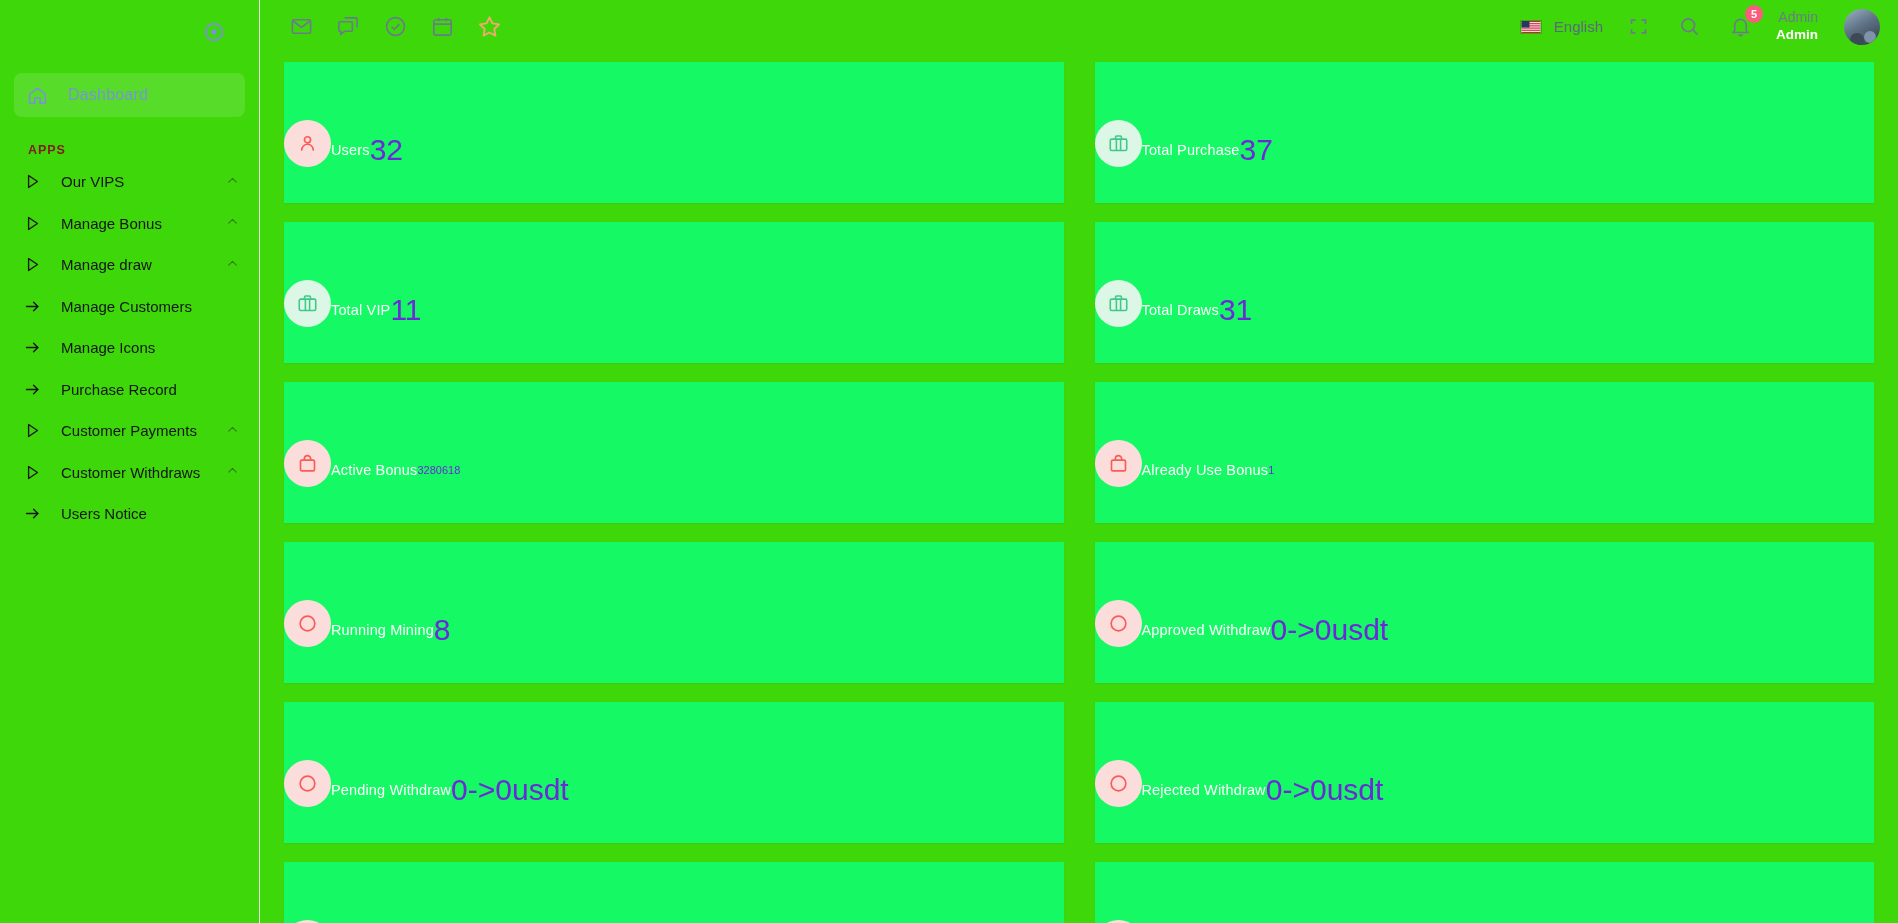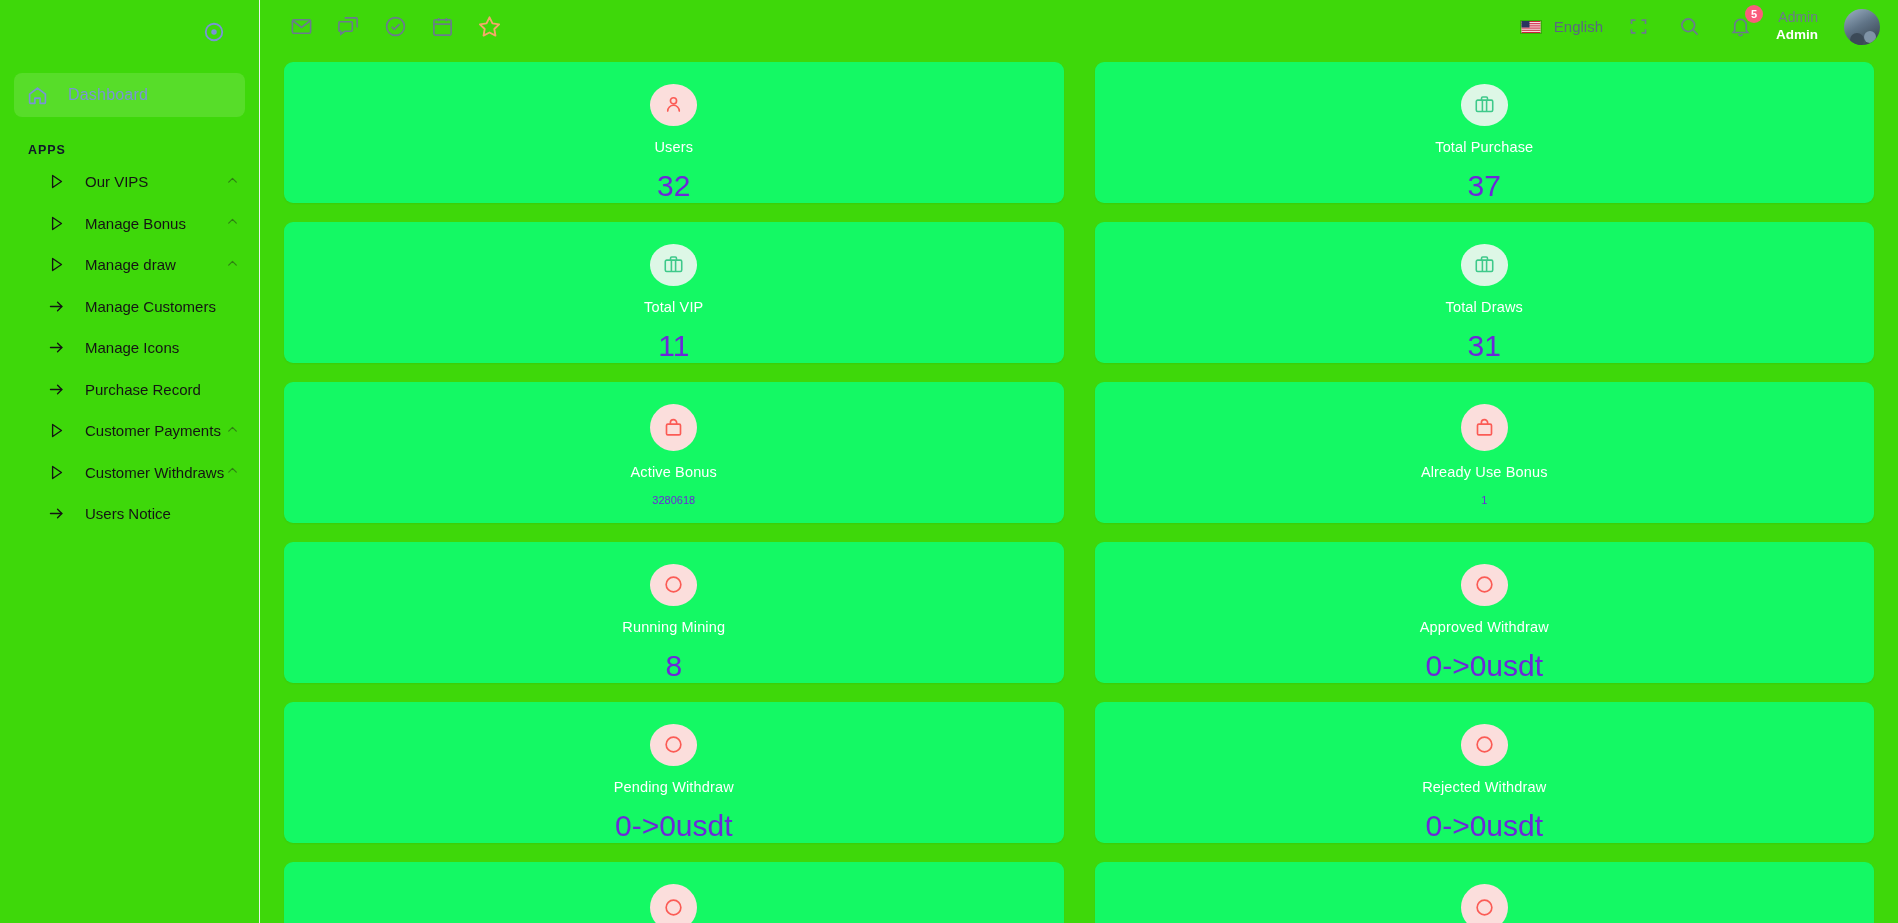--- a/index.html
+++ b/index.html
@@ -56,33 +56,32 @@
     color: #7a93d6;
     font-size: 16px;
     letter-spacing: .2px;
   }
   .home-ico { width: 21px; height: 21px; display:block; }
 
   .apps-heading {
     margin: 26px 0 4px 28px;
     font-size: 12.5px;
     font-weight: 700;
-    color: #0f172a;
+    color: #7f1d1d;
     letter-spacing: .9px;
   }
 
   .nav-item {
     height: 41.5px;
     display: flex;
     align-items: center;
     padding: 0 24px 0 24px;
     cursor: pointer;
     color: #1d1d1d;
     position: relative;
-    margin-left: 24px;
   }
   .nav-item .bullet {
     width: 26px;
     min-width: 26px;
     display: flex;
     align-items: center;
     justify-content: flex-start;
   }
   .nav-item .label {
     font-size: 15px;
@@ -180,24 +179,24 @@
     padding: 9px 24px 0 24px;
   }
   .grid {
     display: grid;
     grid-template-columns: 1fr 1fr;
     column-gap: 31px;
     row-gap: 19px;
   }
   .card {
     background: #14f964;
-    border-radius: 9px;
+    border-radius: 0;
     height: 141px;
     display: flex;
-    flex-direction: column;
+    flex-direction: row;
     align-items: center;
     justify-content: flex-start;
     padding-top: 22px;
     box-shadow: 0 1px 2px rgba(0,0,0,0.06);
   }
   .card-ico {
     width: 47px; height: 47px;
     border-radius: 50%;
     display: flex; align-items: center; justify-content: center;
   }

